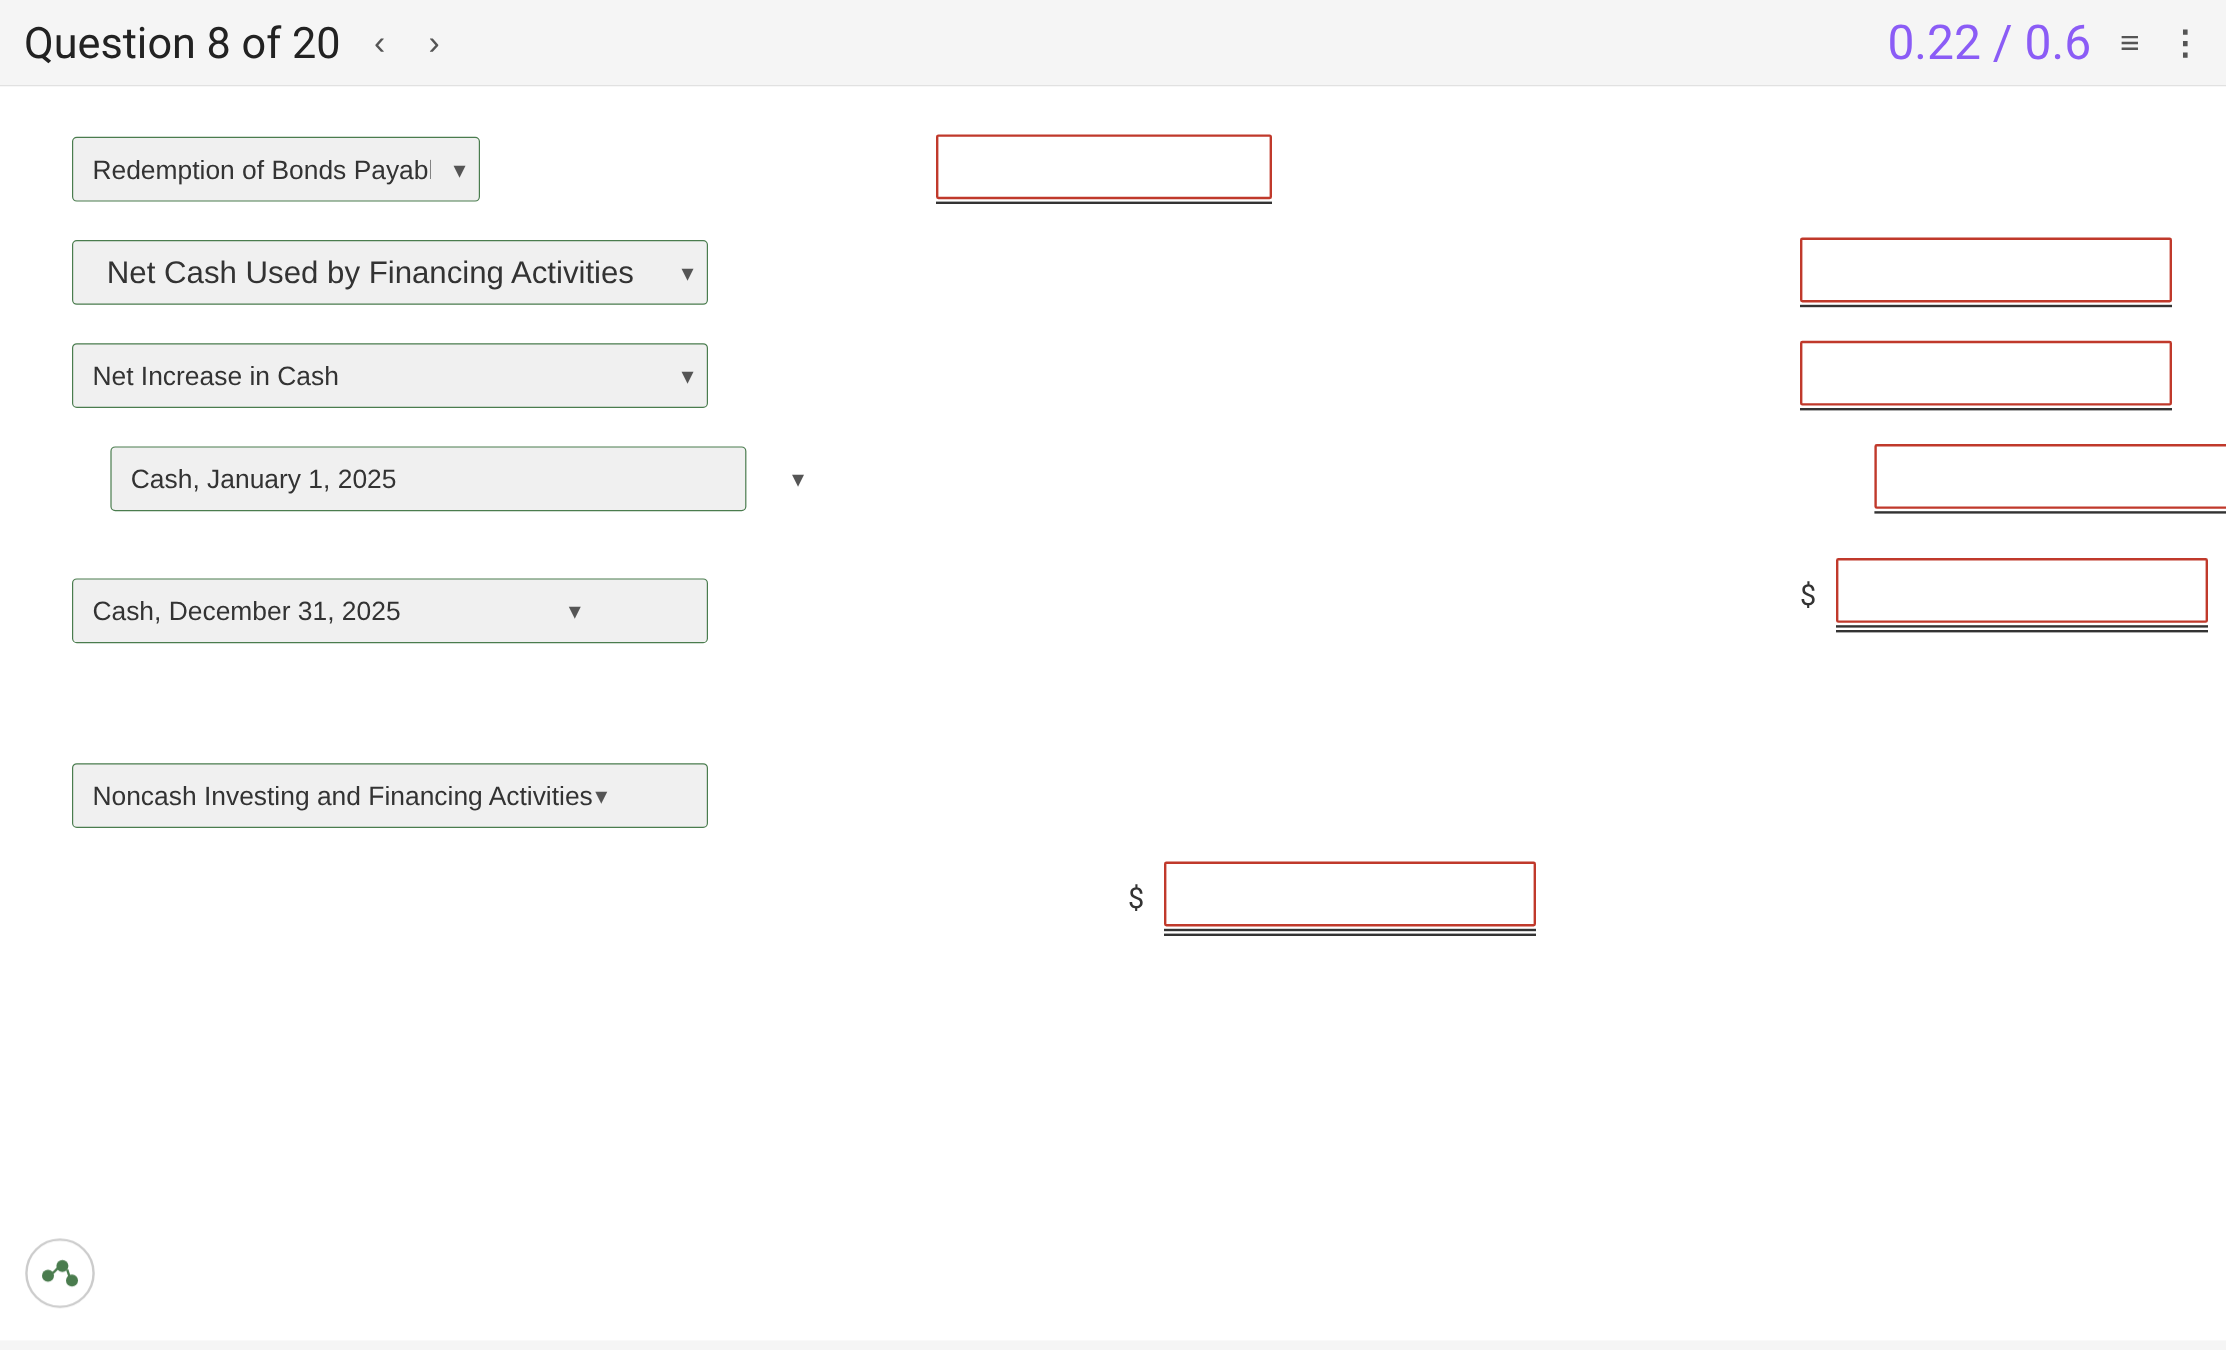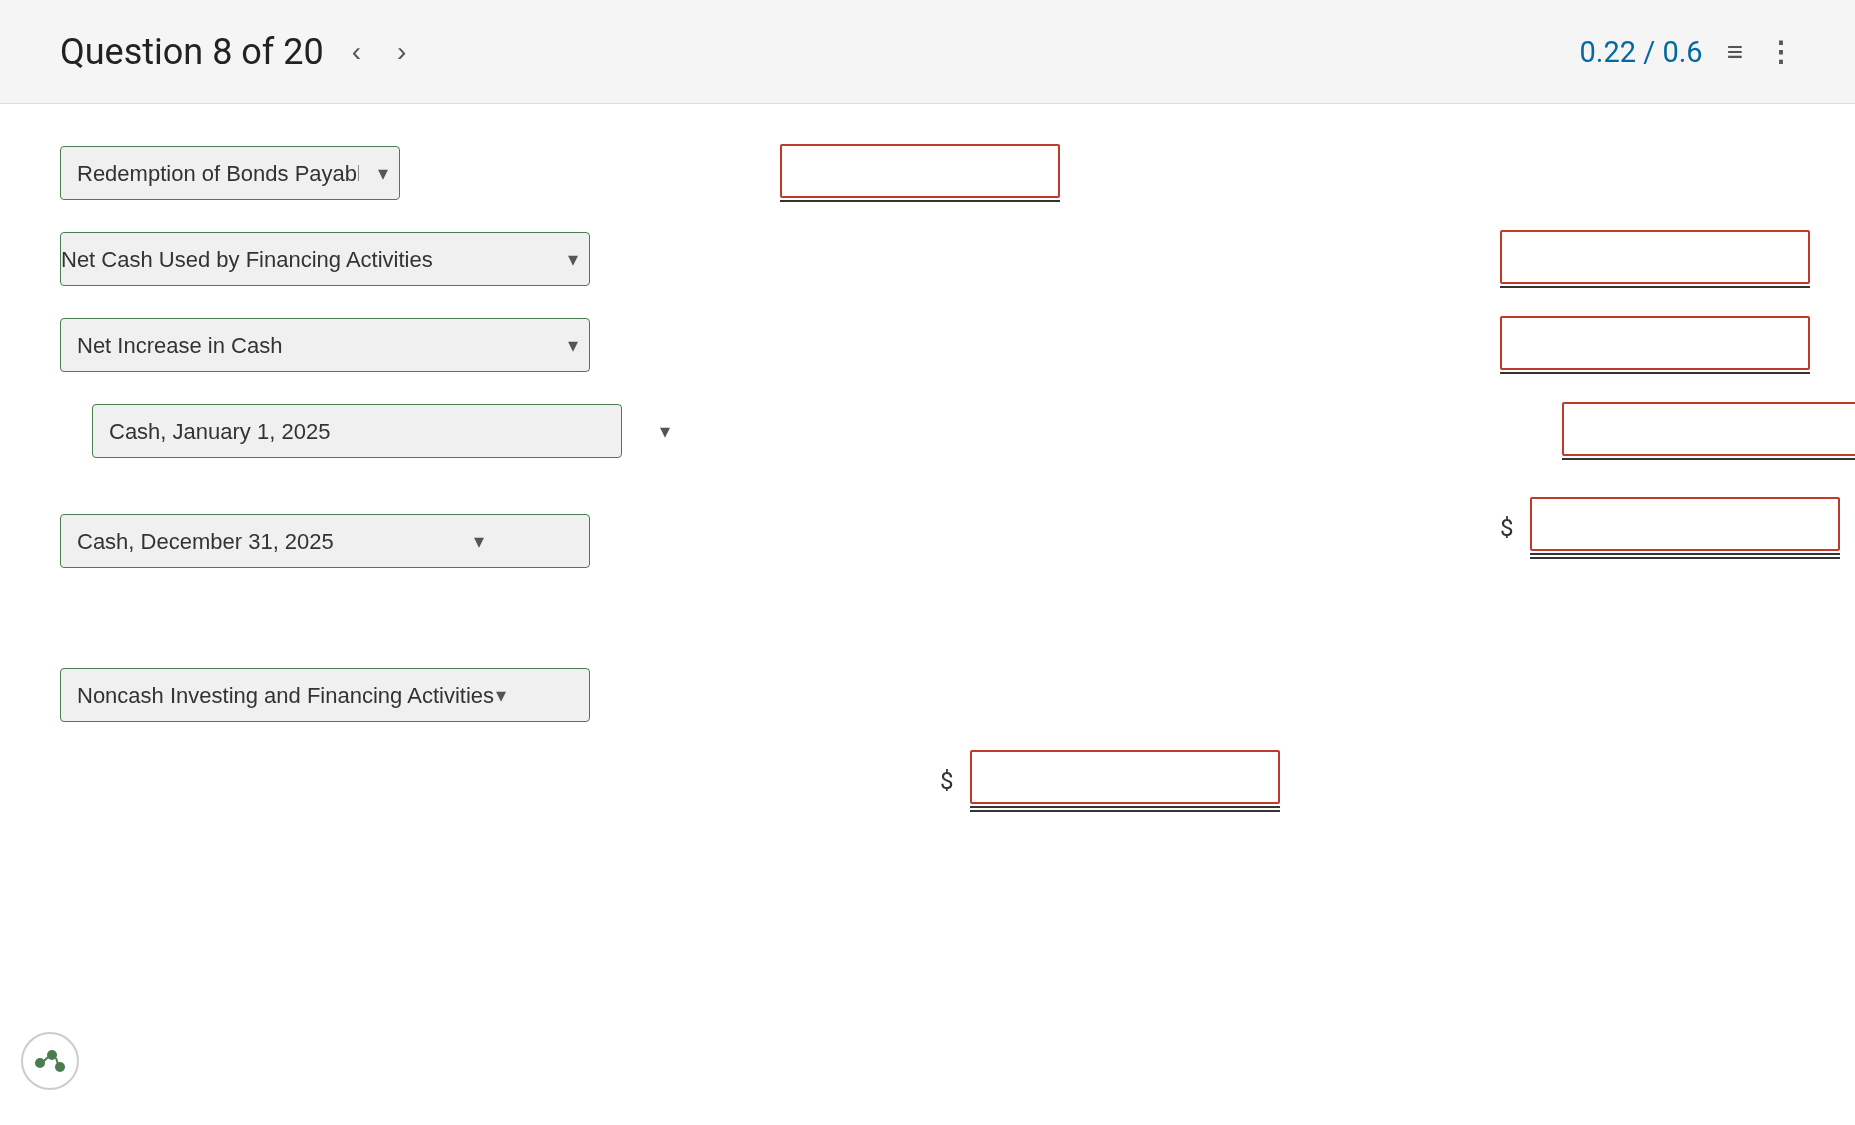--- a/index.html
+++ b/index.html
@@ -13,22 +13,22 @@
       background: #f5f5f5;
       width: 1855px;
       min-height: 1125px;
       overflow-x: hidden;
     }
 
     .header {
       display: flex;
       align-items: center;
       justify-content: space-between;
-      padding: 0 60px;
-      height: 104px;
+      padding: 0 20px;
+      height: 72px;
       background: #f5f5f5;
       border-bottom: 1px solid #ddd;
     }
 
     .header-left {
       display: flex;
       align-items: center;
       gap: 20px;
     }
 
@@ -47,22 +47,22 @@
       padding: 4px 8px;
     }
 
     .header-right {
       display: flex;
       align-items: center;
       gap: 24px;
     }
 
     .score {
-      font-size: 29px;
-      color: #0369a1;
+      font-size: 40px;
+      color: #8b5cf6;
     }
 
     .menu-icon {
       font-size: 28px;
       color: #555;
       cursor: pointer;
     }
 
     .more-icon {
       font-size: 28px;
@@ -220,21 +220,21 @@
         <input type="text" class="answer-input" value="" style="">
         <div class="single-line"></div>
       </div>
     </div>
   </div>
 
 
   <div class="flex-row" style="margin-bottom: 28px;">
     <div class="left-col">
       <div class="dropdown-wrapper" style="width:530px;">
-        <select style="width:530px; background:#f0f0f0; border:1.5px solid #4a7c4e; border-radius:4px; padding:10px 40px 10px 0; font-size:22px; color:#333; cursor:pointer; appearance:none; -webkit-appearance:none; min-height:54px;">
+        <select style="width:530px; background:#f0f0f0; border:1.5px solid #4a7c4e; border-radius:4px; padding:10px 40px 10px 28px; font-size:26px; color:#333; cursor:pointer; appearance:none; -webkit-appearance:none; min-height:54px;">
           <option>Net Cash Used by Financing Activities</option>
         </select>
       </div>
     </div>
     <div class="right-col-align">
       <div class="input-underline">
         <input type="text" class="answer-input-wide" value="" style="">
         <div class="single-line"></div>
       </div>
     </div>

